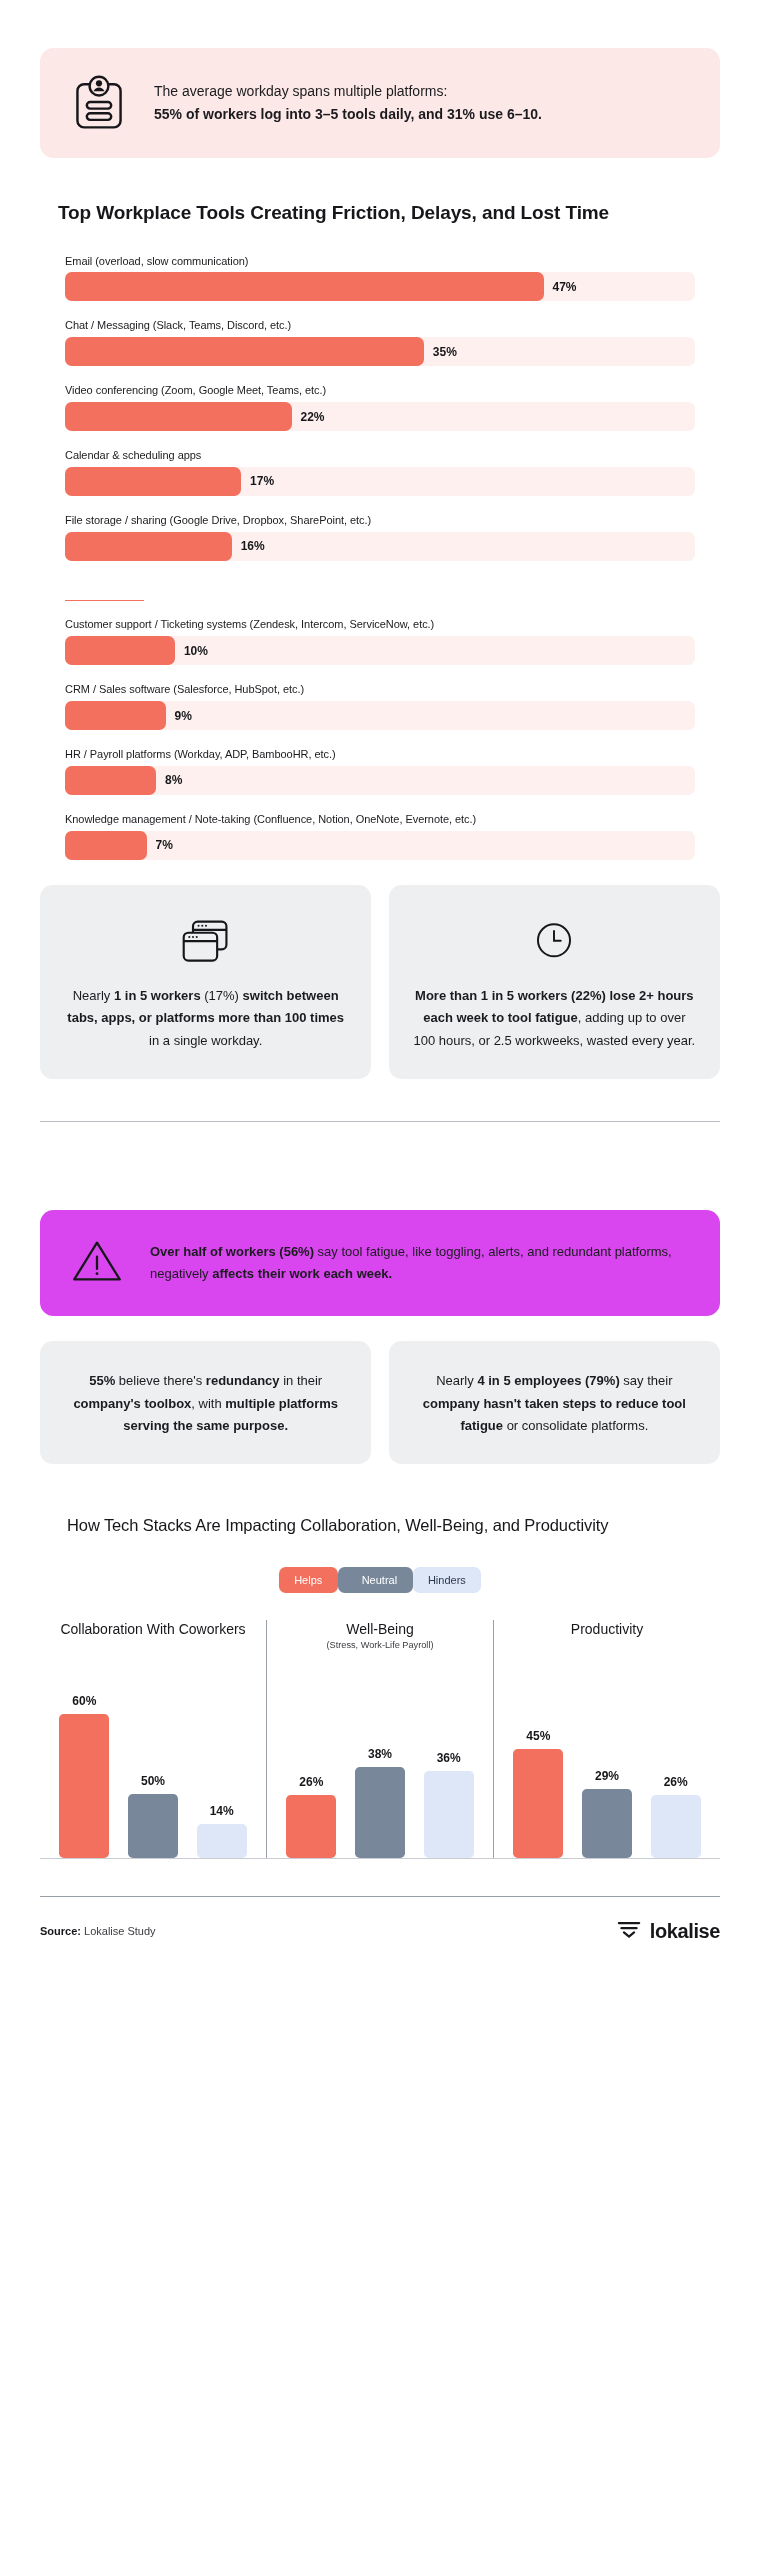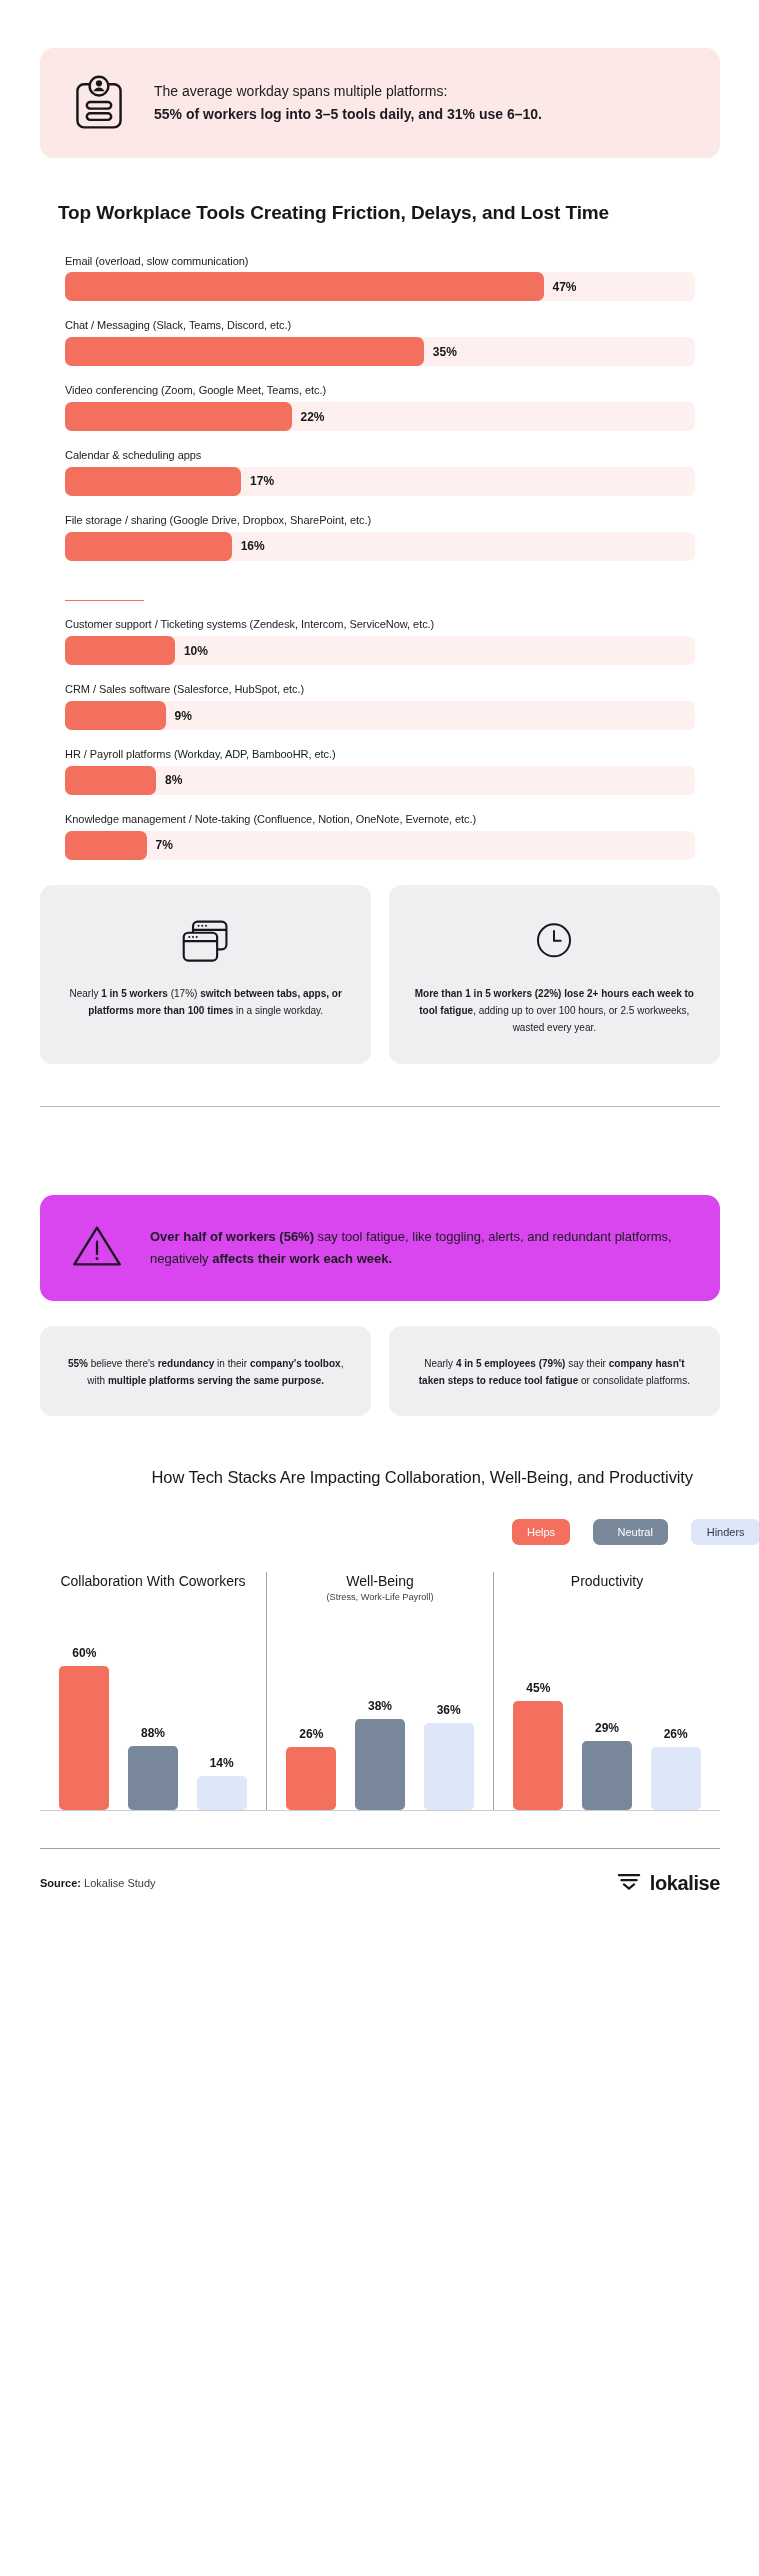--- a/index.html
+++ b/index.html
@@ -82,21 +82,21 @@
     margin:25px 40px 0 40px;
   }
   .card {
     flex:1;
     background:#eeeff1;
     border-radius:12.5px;
     padding:29px 23px 27px 23px;
     text-align:center;
   }
   .card-icon { height:56px; display:flex; align-items:center; justify-content:center; margin-bottom:15.4px; }
-  .card-text { font-size:10px; line-height:1.72; color:#1b1b1f; }
+  .card-text { font-size:13px; line-height:1.72; color:#1b1b1f; }
   .card-text .bold { font-weight:bold; }
 
   
   .hr {
     height:1.3px;
     background:#b9bbc0;
     margin:42px 40px 0 40px;
   }
 
   
@@ -110,29 +110,29 @@
     padding:25px 29px;
   }
   .alert-icon { flex:0 0 auto; width:56px; height:56px; }
   .alert-text { font-size:13px; line-height:1.72; color:#1b1b1f; }
   .alert-text .bold { font-weight:bold; }
 
   
   .chart-title {
     margin:50px 67px 0 67px;
     font-size:16.5px;
-    text-align:right;
+    text-align:left;
     line-height:1.45;
     color:#17171b;
     letter-spacing:-0.1px;
   }
   .legend {
     display:flex;
-    justify-content:flex-end;
-    gap:23px;
+    justify-content:center;
+    gap:0;
     margin-top:29px;
   }
   .pill {
     border-radius:6.7px;
     padding:6.7px 15.4px;
     font-size:11px;
     color:#ffffff;
   }
   .pill.helps   { background:#f4705e; }
   .pill.neutral { background:#78879a;padding-left:24px; }
@@ -371,21 +371,21 @@
     <div class="group">
       <div class="group-title">
         <span>Collaboration With Coworkers</span>
       </div>
       <div class="plot">
         <div class="bar-col">
           <div class="v">60%</div>
           <div class="b helps" style="height:144px"></div>
         </div>
         <div class="bar-col">
-          <div class="v">88%</div>
+          <div class="v">50%</div>
           <div class="b neutral" style="height:64px"></div>
         </div>
         <div class="bar-col">
           <div class="v">14%</div>
           <div class="b hinders" style="height:34px"></div>
         </div>
       </div>
     </div>
 
     <div class="group">

